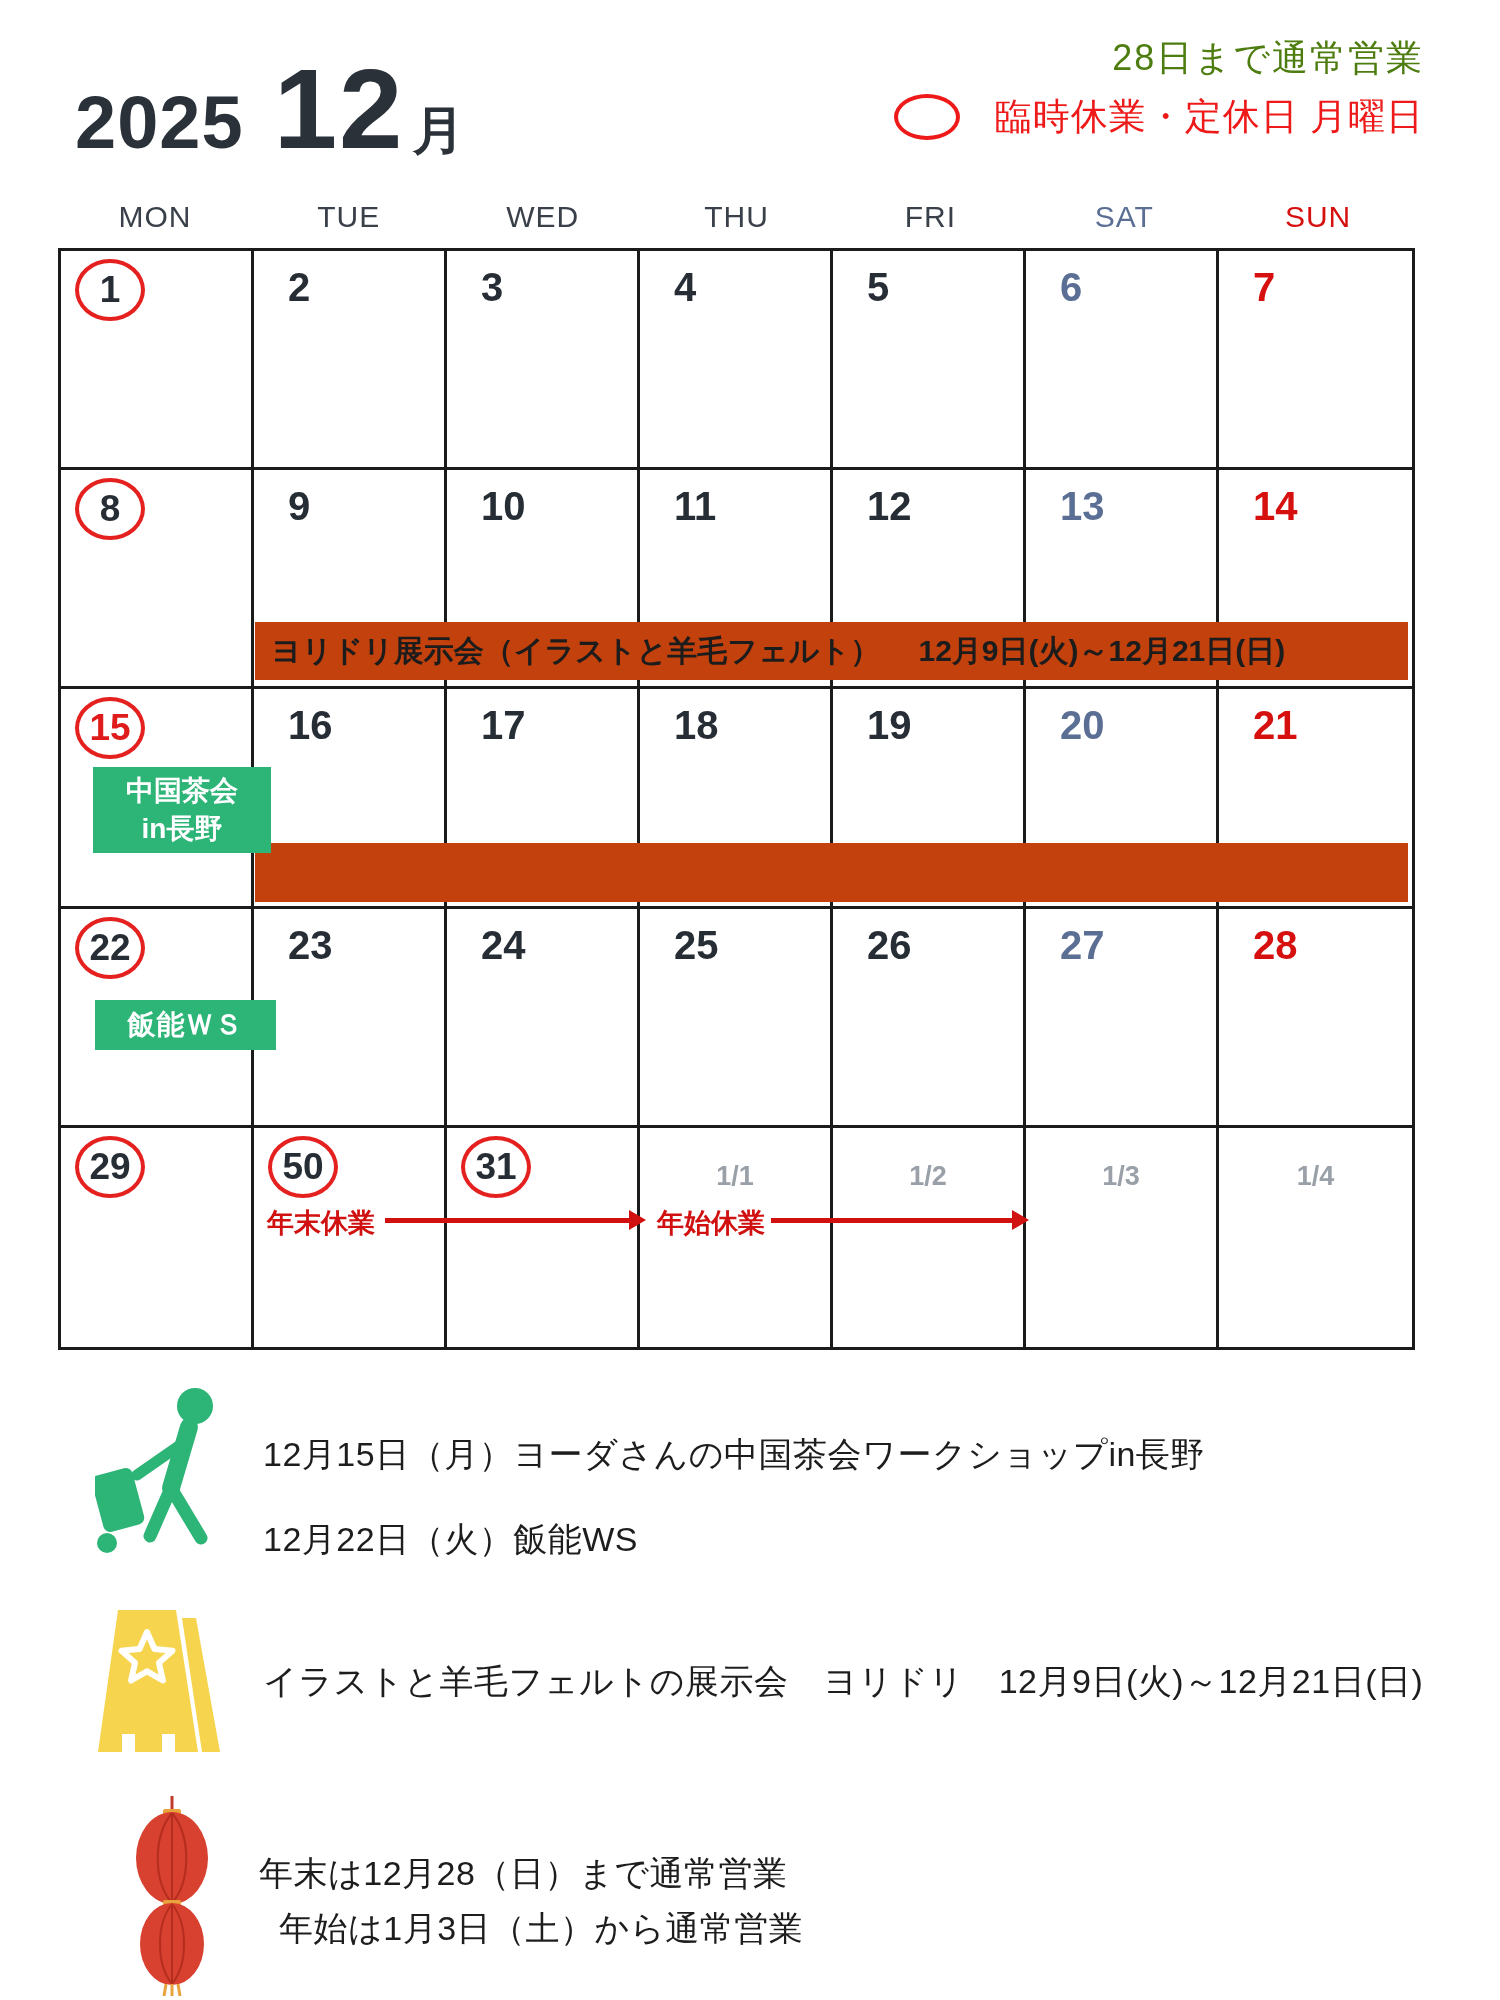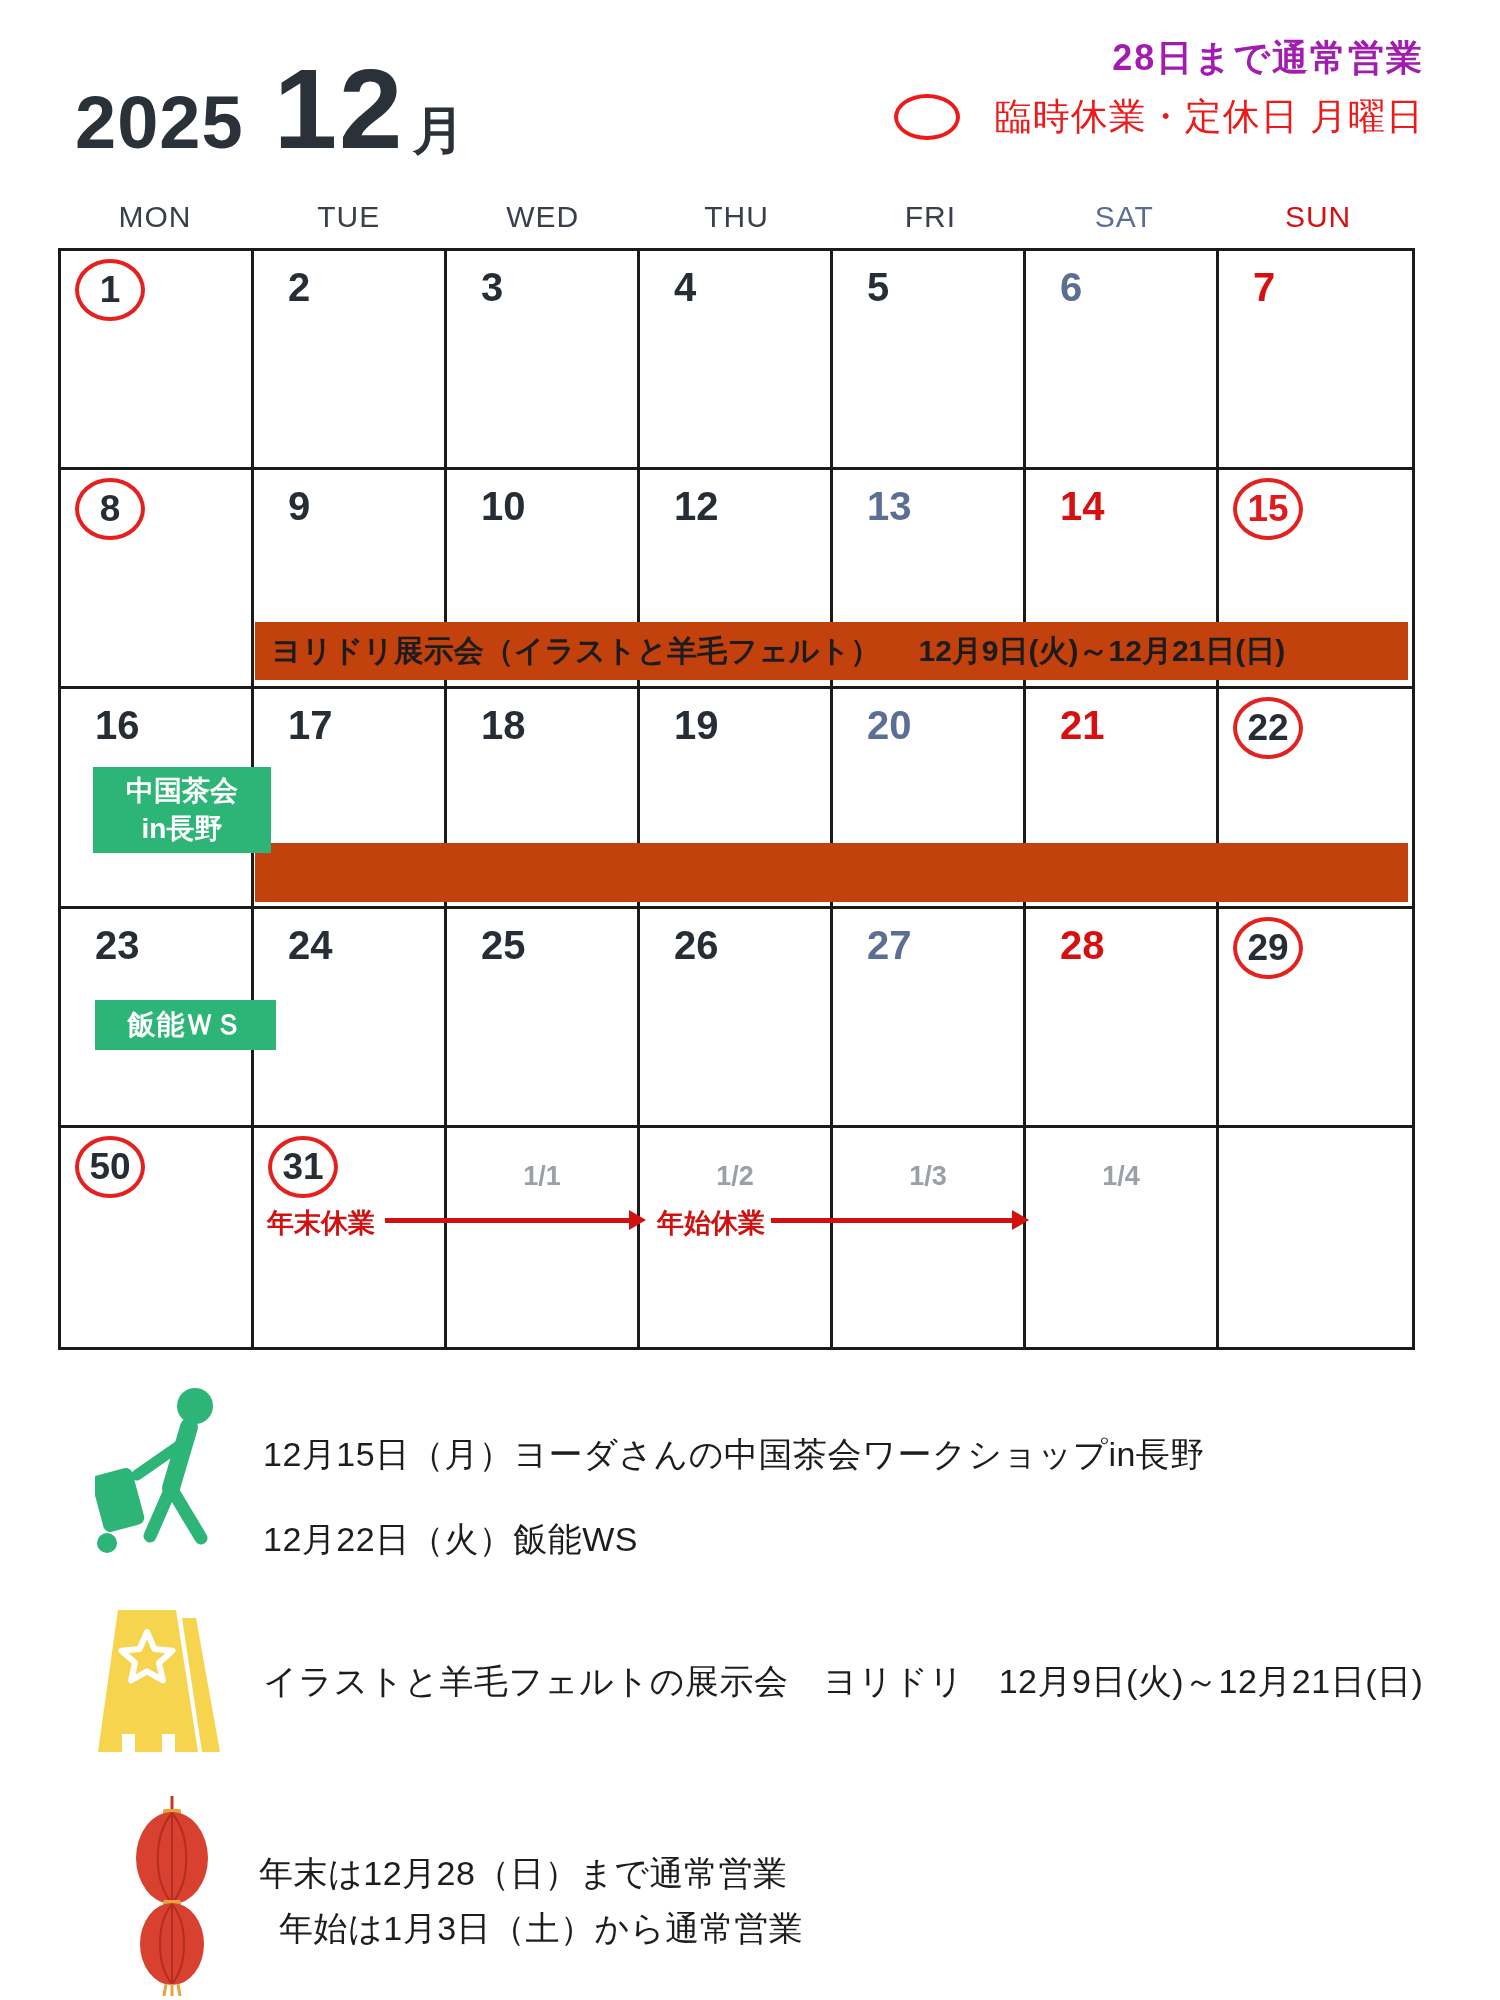--- a/index.html
+++ b/index.html
@@ -6,21 +6,21 @@
   .page{
     position:relative;width:1500px;height:2000px;background:#ffffff;overflow:hidden;
     font-family:"Liberation Sans","DejaVu Sans",sans-serif;color:#272d35;
   }
   
   .title{position:absolute;left:75px;top:18px;display:flex;align-items:baseline;color:#2b3139;margin-top:25px;}
   .title .year{font-size:74px;font-weight:700;letter-spacing:1px;}
   .title .month{font-size:114px;font-weight:700;margin-left:30px;letter-spacing:2px;}
   .title .month-suffix{font-size:52px;font-weight:700;margin-left:8px;}
   .notice-open{
-    position:absolute;top:34px;right:76px;font-size:36px;font-weight:700;color:#a21caf;letter-spacing:2px;
+    position:absolute;top:34px;right:76px;font-size:36px;font-weight:400;color:#4d7c0f;letter-spacing:2px;
   }
   .notice-closed{
     position:absolute;top:92px;right:76px;display:flex;align-items:center;color:#ee1a1a;
   }
   .notice-circle{
     width:58px;height:38px;border:4px solid #ee1a1a;border-radius:50%;margin-right:12px;flex:none;
   }
   .notice-closed .txt{font-size:37px;font-weight:400;letter-spacing:1px;padding-left:23px;}
   
   .weekday-row{position:absolute;left:58px;top:200px;width:1357px;display:flex;}
@@ -115,20 +115,21 @@
         <div class="cell"><span class="num dark circled">1</span></div>
         <div class="cell"><span class="num dark">2</span></div>
         <div class="cell"><span class="num dark">3</span></div>
         <div class="cell"><span class="num dark">4</span></div>
         <div class="cell"><span class="num dark">5</span></div>
         <div class="cell"><span class="num sat">6</span></div>
         <div class="cell"><span class="num sun">7</span></div>
         <div class="cell"><span class="num dark circled">8</span></div>
         <div class="cell"><span class="num dark">9</span></div>
         <div class="cell"><span class="num dark">10</span></div>
+        <div class="cell"><span class="num dark">11</span></div>
         <div class="cell"><span class="num dark">12</span></div>
         <div class="cell"><span class="num sat">13</span></div>
         <div class="cell"><span class="num sun">14</span></div>
         <div class="cell"><span class="num red circled">15</span></div>
         <div class="cell"><span class="num dark">16</span></div>
         <div class="cell"><span class="num dark">17</span></div>
         <div class="cell"><span class="num dark">18</span></div>
         <div class="cell"><span class="num dark">19</span></div>
         <div class="cell"><span class="num sat">20</span></div>
         <div class="cell"><span class="num sun">21</span></div>

